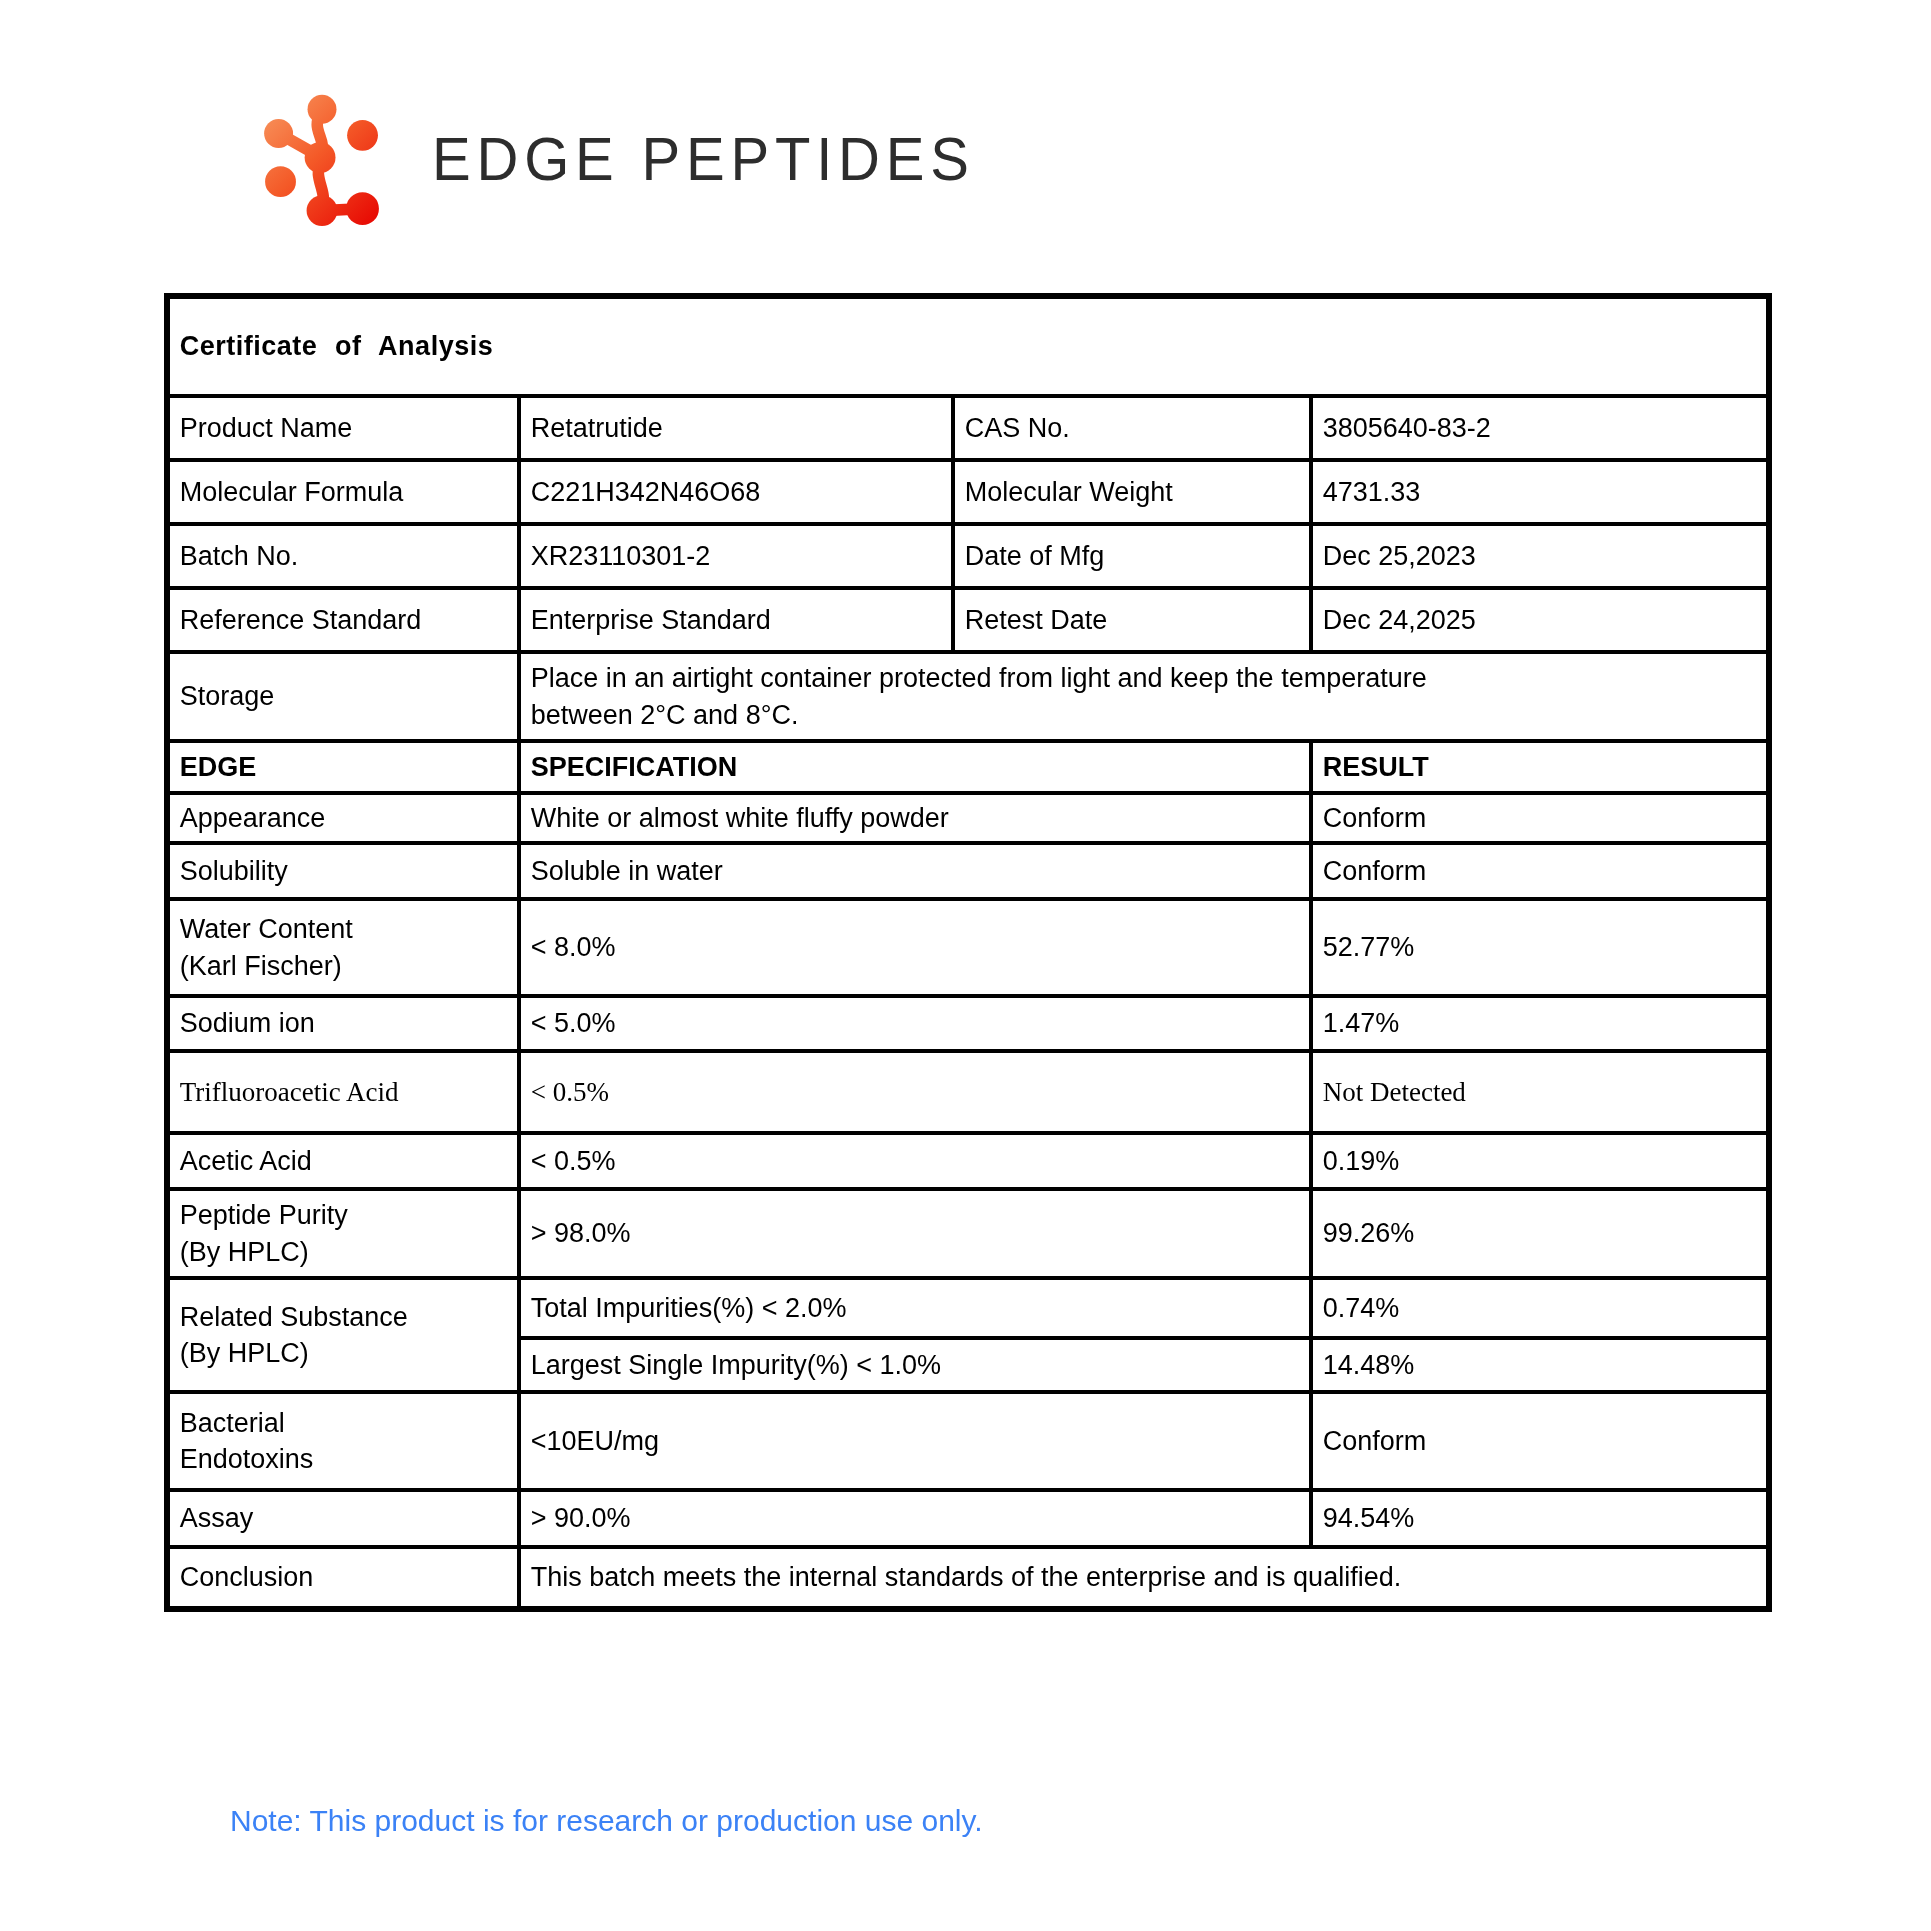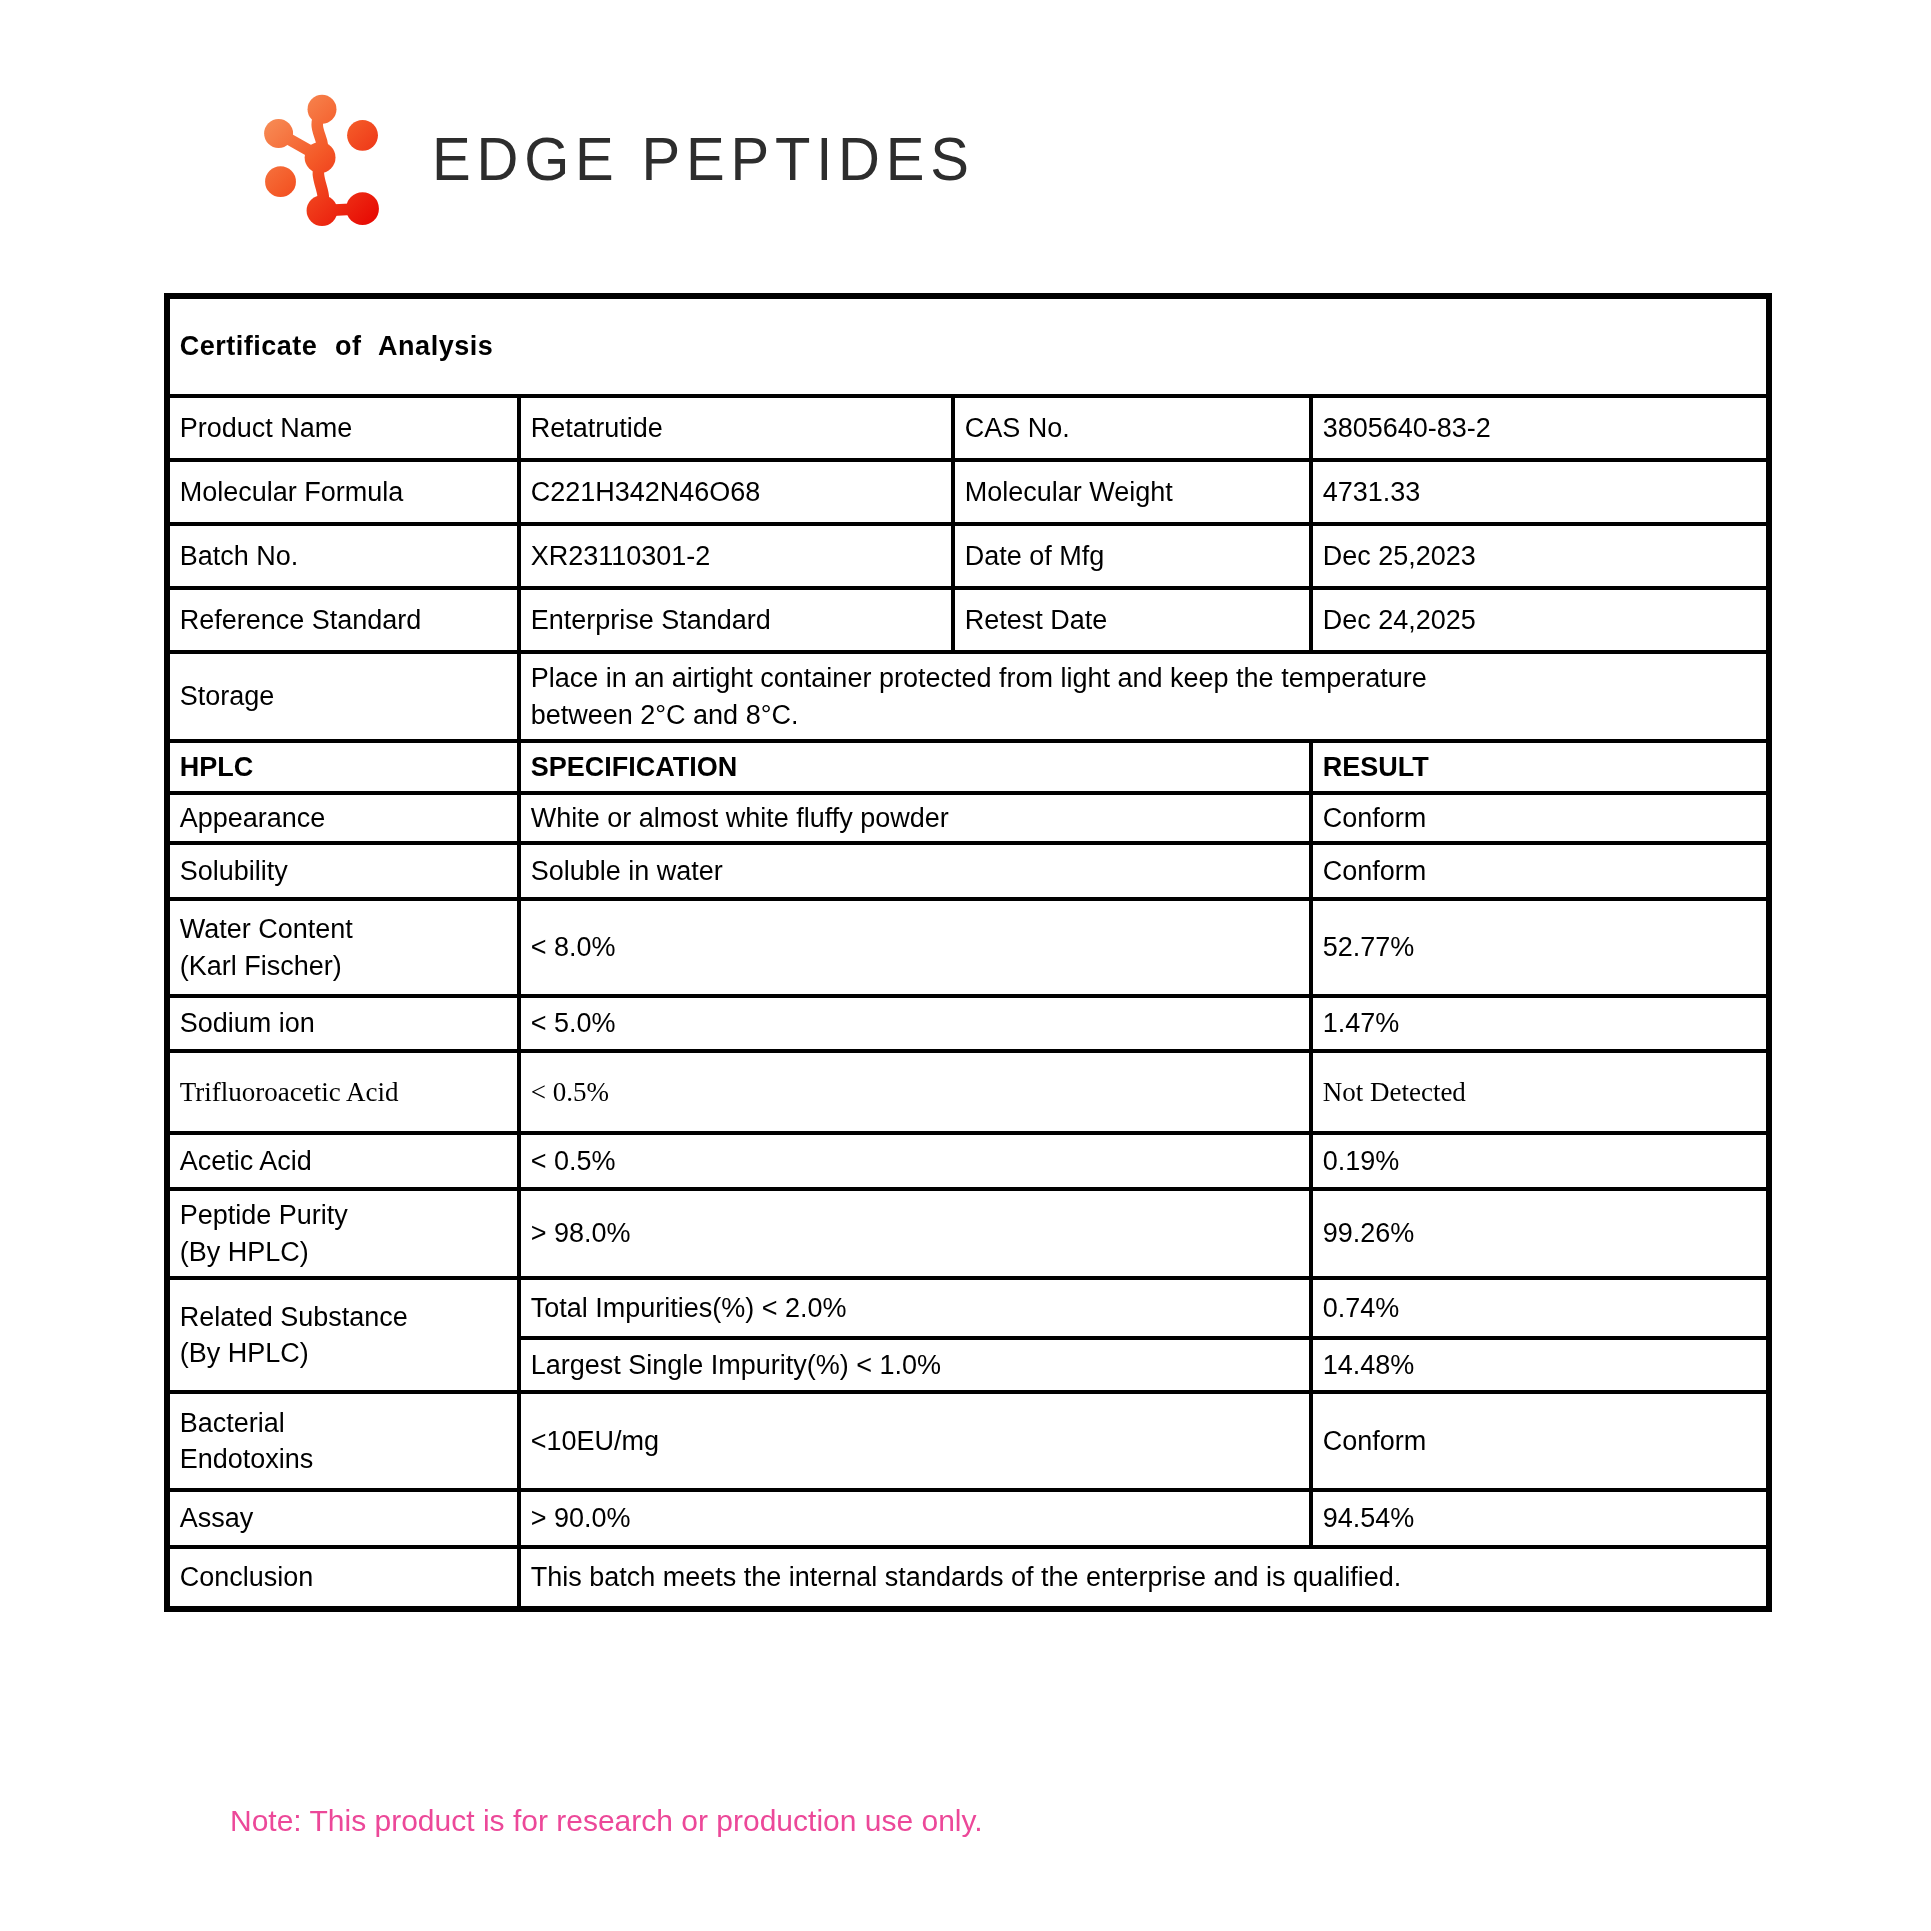--- a/index.html
+++ b/index.html
@@ -21,21 +21,21 @@
   td.pre { white-space: pre-line; line-height: 1.5; }
   td.storage-val { white-space: pre-line; line-height: 1.6; }
 
   tr.h104 { height: 100px; } tr.h66 { height: 64px; }  tr.h92 { height: 89px; }
   tr.h54  { height: 52px; }  tr.h52 { height: 50px; }  tr.h58 { height: 56px; }
   tr.h100 { height: 97px; } tr.h57 { height: 55px; }  tr.h85 { height: 82px; font-family: Liberation Serif, serif; }
   tr.h92b { height: 89px; }  tr.h62 { height: 60px; }  tr.h56 { height: 54px; }
   tr.h102 { height: 98px; } tr.h59 { height: 57px; }  tr.h64 { height: 62px; }
 
   
-  .note { position: absolute; left: 230px; top: 1804px; font-size: 30px; color: #ec4899; }
+  .note { position: absolute; left: 230px; top: 1804px; font-size: 30px; color: #3b82f6; }
 </style>
 </head>
 <body>
 
 <div class="page">
 
   <div class="logo">
     <svg class="logo-icon" viewBox="0 0 152 142" xmlns="http://www.w3.org/2000/svg">
       <defs>
         <linearGradient id="lg" gradientUnits="userSpaceOnUse" x1="20" y1="10" x2="140" y2="135">
@@ -101,21 +101,21 @@
       <td>Dec 24,2025</td>
     </tr>
 
     <tr class="h92">
       <td>Storage</td>
       <td colspan="3" class="storage-val">Place in an airtight container protected from light and keep the temperature
 between 2°C and 8°C.</td>
     </tr>
 
     <tr class="h54">
-      <td class="hdr">HPLC</td>
+      <td class="hdr">EDGE</td>
       <td colspan="2" class="hdr">SPECIFICATION</td>
       <td class="hdr">RESULT</td>
     </tr>
 
     <tr class="h52">
       <td class="pre">Appearance</td>
       <td colspan="2">White or almost white fluffy powder</td>
       <td>Conform</td>
     </tr>
     <tr class="h58">

